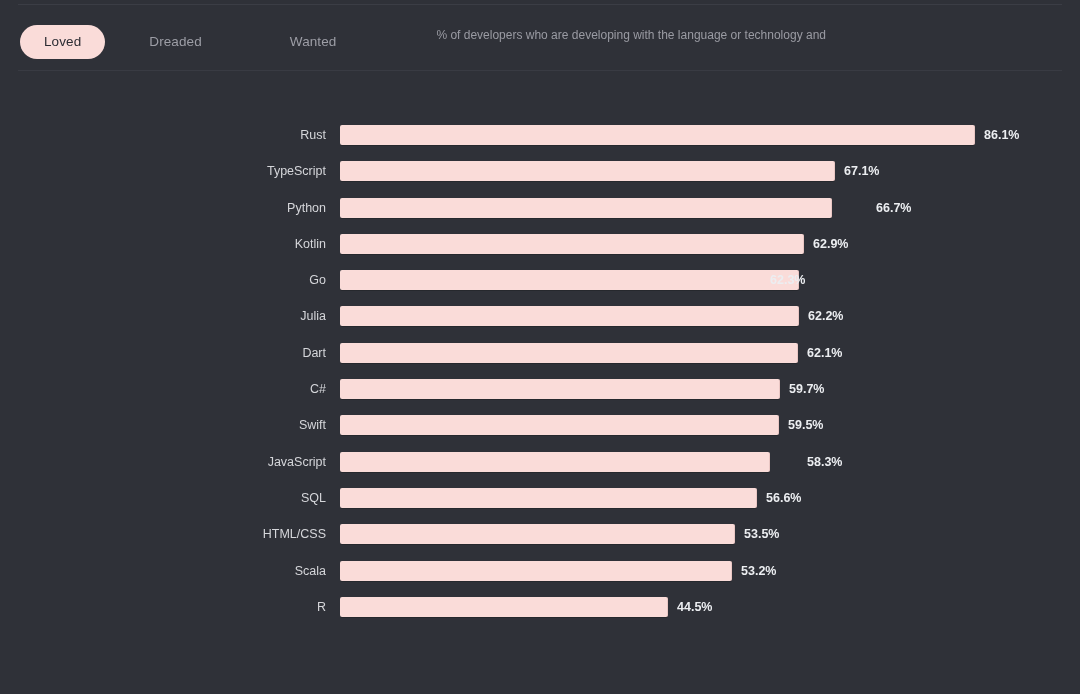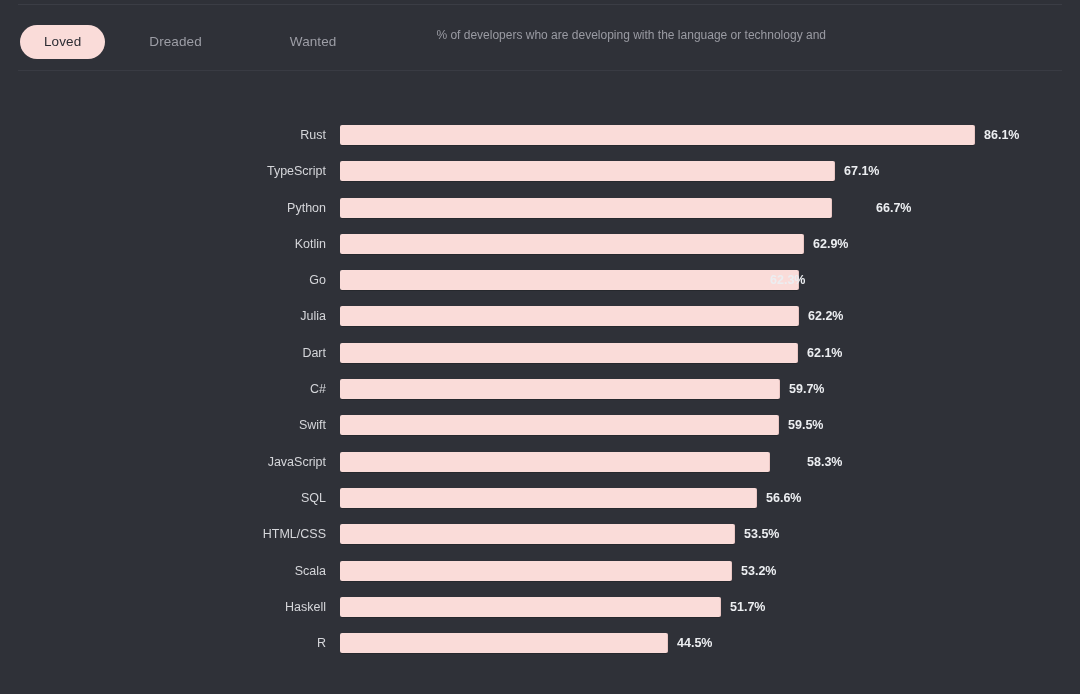--- a/index.html
+++ b/index.html
@@ -246,26 +246,19 @@
       <div class="bar-value" style="left: 735px;">53.5%</div>
     </div>
     <div class="bar-row">
       <div class="bar-label">Scala</div>
       <div class="bar-track" style="width: 392px;">
         <div class="bar-fill" style="width: 392px; background: rgb(250, 220, 217);"></div>
       </div>
       <div class="bar-value" style="left: 732px;">53.2%</div>
     </div>
     <div class="bar-row">
-      <div class="bar-label">Haskell</div>
-      <div class="bar-track" style="width: 381px;">
-        <div class="bar-fill" style="width: 381px; background: rgb(250, 220, 217);"></div>
-      </div>
-      <div class="bar-value" style="left: 721px;">51.7%</div>
-    </div>
-    <div class="bar-row">
       <div class="bar-label">R</div>
       <div class="bar-track" style="width: 328px;">
         <div class="bar-fill" style="width: 328px; background: rgb(250, 220, 217);"></div>
       </div>
       <div class="bar-value" style="left: 668px;">44.5%</div>
     </div>
   </div>
 
 </body></html>

